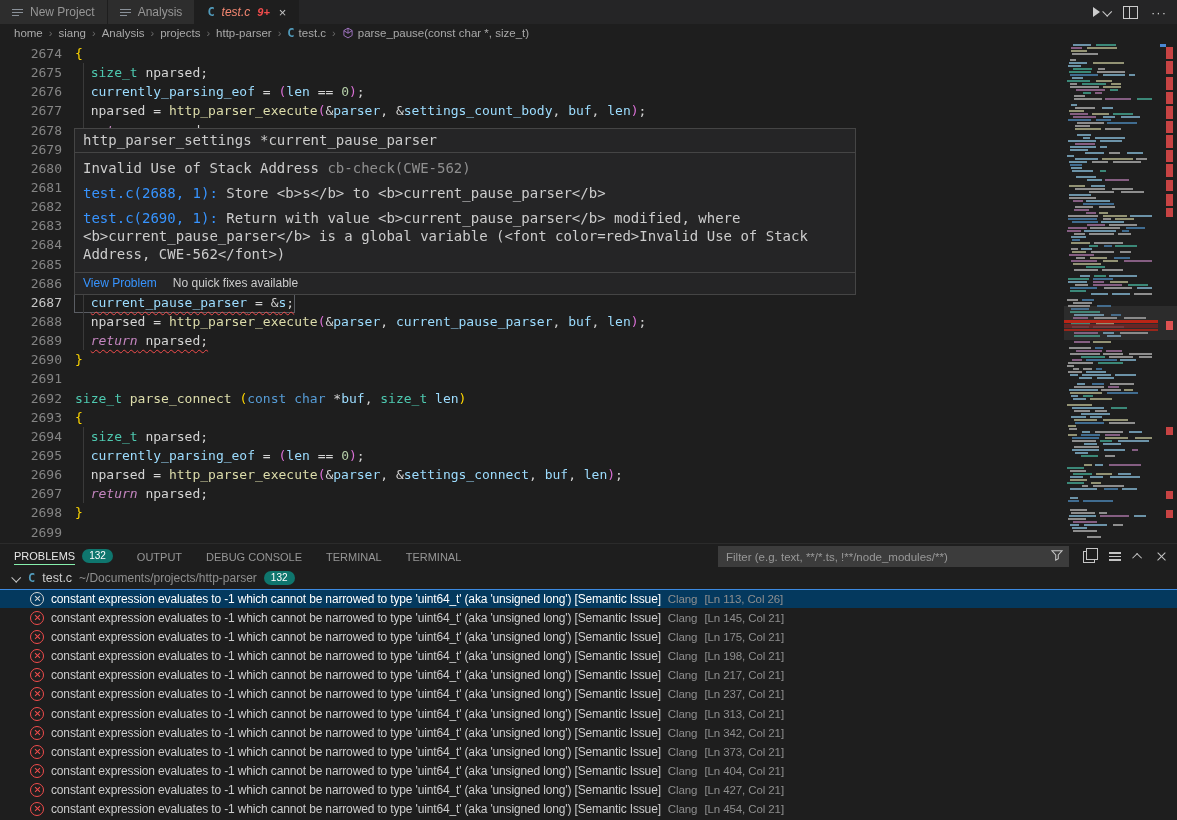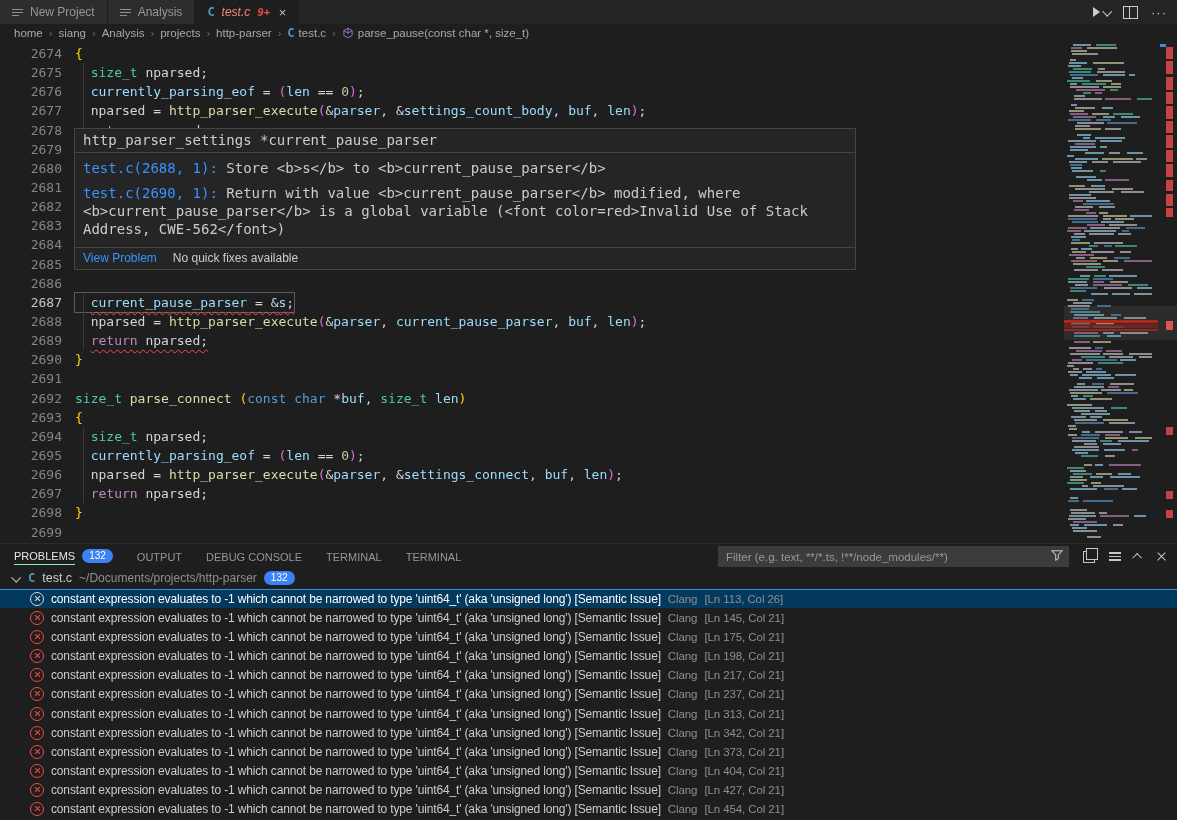--- a/index.html
+++ b/index.html
@@ -36,21 +36,21 @@
 
   
   .editor{position:absolute;top:42px;left:0;width:1177px;height:501px;background:#1e1e1e;padding-top:2px;box-sizing:border-box;}
   .cl{position:relative;display:flex;height:19.15px;line-height:19.15px;
       font-family:"DejaVu Sans Mono",monospace;font-size:13px;white-space:pre;}
   .cl .gut{width:62px;text-align:right;color:#858585;flex:none;}
   .cl .gut.on{color:#c6c6c6;}
   .cl .cont{margin-left:13px;position:relative;}
   .cl.gd::before{content:"";position:absolute;left:83px;top:0;bottom:0;border-left:1px solid #3a3a3a;}
   .s-d{color:#d4d4d4;} .s-t{color:#4ec9b0;} .s-v{color:#9cdcfe;} .s-f{color:#dcdcaa;}
-  .s-k{color:#569cd6;} .s-kc{color:#c586c0;} .s-n{color:#b5cea8;}
+  .s-k{color:#569cd6;} .s-kc{color:#c586c0;font-style:italic;} .s-n{color:#b5cea8;}
   .s-b1{color:#ffd700;} .s-b2{color:#da70d6;}
   .sq{text-decoration:underline;text-decoration-style:wavy;text-decoration-color:#f14c4c;
       text-decoration-thickness:1px;text-underline-offset:4px;}
   .linebox{box-shadow:0 0 0 1px #5a5d63;}
 
   
   .minimap{position:absolute;top:2px;right:19px;width:94px;height:497px;overflow:hidden;}
   .mm-bar{position:absolute;height:2px;opacity:.62;}
   .mm-red{position:absolute;left:0;right:0;}
   .slider{position:absolute;right:0;width:113px;background:rgba(121,121,121,.16);}
@@ -70,21 +70,21 @@
               font-family:"Liberation Sans",sans-serif;font-size:12px;line-height:15px;}
 
   
   .panel{position:absolute;top:543px;left:0;width:1177px;height:277px;background:#1e1e1e;border-top:1px solid #2b2b2b;box-sizing:border-box;}
   .ptabs{position:relative;display:flex;align-items:center;height:23px;padding-left:14px;gap:24px;
          font-size:11px;color:#969696;}
   .ptab{display:flex;align-items:center;gap:7px;height:100%;cursor:pointer;}
   .ptab .lbl{padding:4px 0 2px;}
   .ptab.active{color:#e7e7e7;}
   .ptab.active .lbl{border-bottom:1px solid #86efac;}
-  .badge{background:#3b82f6;color:#ffffff;font-size:10px;border-radius:9px;padding:1px 7px;line-height:12px;}
+  .badge{background:#0f766e;color:#ffffff;font-size:10px;border-radius:9px;padding:1px 7px;line-height:12px;}
   .pactions{position:absolute;right:10px;top:2px;display:flex;align-items:center;gap:14px;color:#c5c5c5;}
   .filterwrap{position:relative;}
   .filter{width:318px;height:19px;background:#3c3c3c;border:1px solid #3c3c3c;color:#cccccc;
           font-size:11.5px;padding:0 24px 0 7px;outline:none;font-family:"Liberation Sans",sans-serif;}
   .filter::placeholder{color:#989898;}
   .funnel{position:absolute;right:6px;top:3px;}
   .xicon{position:relative;width:11px;height:11px;display:inline-block;cursor:pointer;}
   .xicon::before,.xicon::after{content:"";position:absolute;left:0;top:5px;width:11px;height:1.2px;background:currentColor;}
   .xicon::before{transform:rotate(45deg);} .xicon::after{transform:rotate(-45deg);}
   .ic-copy{position:relative;width:10px;height:10px;border:1px solid #c5c5c5;display:inline-block;}
@@ -503,20 +503,21 @@
         <div class="rmark" style="top: 277px; height: 9px; opacity: 1;"></div>
         <div class="rmark" style="top: 383px; height: 8px;"></div>
         <div class="rmark" style="top: 447px; height: 8px;"></div>
         <div class="rmark" style="top: 466px; height: 8px;"></div>
       </div>
     <div class="slider" id="mm-slider" style="top:264px;height:34px;right:0;"></div>
 
     <div class="hover">
       <div class="hv-sig">http_parser_settings *current_pause_parser</div>
       <div class="hv-body">
+        <p><span>Invalid Use of Stack Address </span><span class="gray">cb-check(CWE-562)</span></p>
         <p><span class="lnk">test.c(2688, 1):</span><span> Store &lt;b&gt;s&lt;/b&gt; to &lt;b&gt;current_pause_parser&lt;/b&gt;</span></p>
         <p><span class="lnk">test.c(2690, 1):</span><span> Return with value &lt;b&gt;current_pause_parser&lt;/b&gt; modified, where &lt;b&gt;current_pause_parser&lt;/b&gt; is a global variable (&lt;font color=red&gt;Invalid Use of Stack Address, CWE-562&lt;/font&gt;)</span></p>
       </div>
       <div class="hv-actions">
         <span class="lnk">View Problem</span>
         <span>No quick fixes available</span>
       </div>
     </div>
   </div>
 

